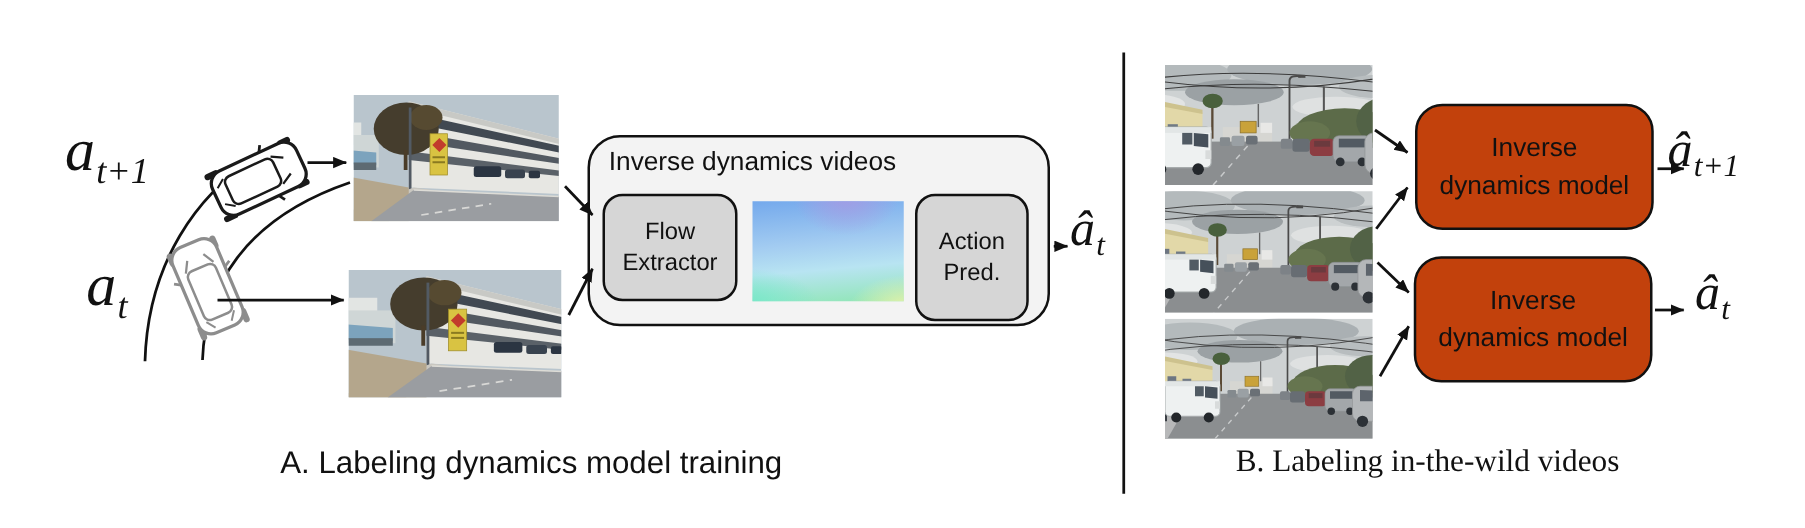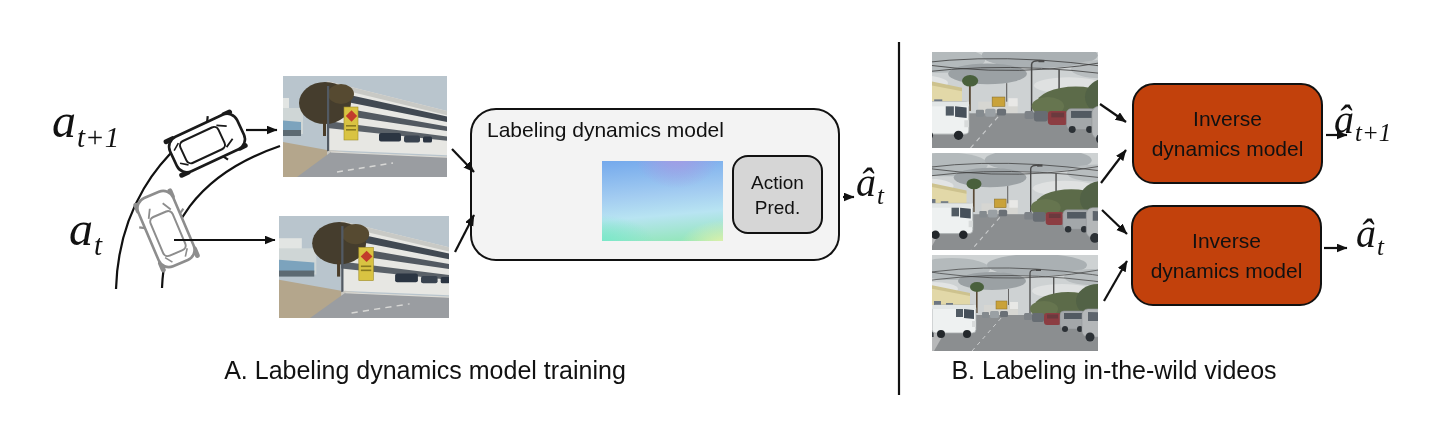--- a/index.html
+++ b/index.html
@@ -17,21 +17,21 @@
     position:absolute;left:470px;top:108px;width:370px;height:153px;
     background:#f3f3f3;border:2.5px solid #111;border-radius:26px;z-index:2;
   }
   .big-box-title{position:absolute;left:487px;top:118px;font-size:21px;z-index:2;white-space:nowrap;}
   .inner-box{
     position:absolute;background:#d6d6d6;border:2.5px solid #111;border-radius:16px;
     display:flex;flex-direction:column;align-items:center;justify-content:center;
     font-size:19px;line-height:25px;text-align:center;z-index:2;
   }
   #flow-box{left:482px;top:155px;width:108px;height:86px;}
-  #action-box{left:732px;top:155px;width:91px;height:79px;}
+  #action-box{left:732px;top:155px;width:91px;height:102px;}
   #flow-img{position:absolute;left:602px;top:161px;width:121px;height:80px;z-index:2;}
   .idm-b-box{
     position:absolute;width:191px;height:101px;background:#c2410c;border:2.5px solid #111;
     border-radius:22px;display:flex;flex-direction:column;align-items:center;justify-content:center;
     font-size:21px;line-height:30px;text-align:center;z-index:2;
   }
   #idm-top{left:1132px;top:83px;}
   #idm-bottom{left:1131px;top:205px;}
   
   .math-label{position:absolute;font-family:"Liberation Serif", serif;font-style:italic;z-index:2;white-space:nowrap;}
@@ -40,21 +40,21 @@
   .math-label.out .base{font-size:40px;}
   .math-label.out .sub{font-size:25px;top:8px;}
   #lbl-a-t1{left:52px;top:97px;}
   #lbl-a-t{left:69px;top:205px;}
   #out-a-hat-t{left:856px;top:163px;}
   #out-b-hat-t1{left:1334px;top:100px;}
   #out-b-hat-t{left:1356px;top:214px;}
   
   .caption{position:absolute;top:356px;font-size:25px;text-align:center;z-index:2;}
   #caption-a{left:125px;width:600px;}
-  #caption-b{left:864px;width:500px;}
+  #caption-b{left:892px;width:500px;font-family:Liberation Serif, serif;}
 </style>
 </head>
 <body>
 
 <div class="stage">
 
   <svg width="0" height="0" style="position:absolute" aria-hidden="true">
     <defs>
       <g id="car" fill="none" stroke="currentColor">
         <rect x="-39" y="-21" width="12" height="5" rx="2.5" fill="currentColor" stroke="none"></rect>
@@ -168,22 +168,26 @@
   </div>
 
   <svg class="photo" style="left:283px;top:76px" width="164" height="101" viewBox="0 0 164 101" preserveAspectRatio="none">
     <use href="#sceneA" transform="translate(-16,0)"></use>
   </svg>
   <svg class="photo" style="left:279px;top:216px" width="170" height="102" viewBox="0 0 164 101" preserveAspectRatio="none">
     <use href="#sceneA"></use>
   </svg>
 
   <div class="big-box"></div>
-  <div class="big-box-title">Labeling dynamics model</div>
-
+  <div class="big-box-title">Inverse dynamics videos</div>
+
+  <div class="inner-box" id="flow-box">
+    <span>Flow</span>
+    <span>Extractor</span>
+  </div>
   <div id="flow-img" style="background: radial-gradient(55% 65% at 62% -8%, rgb(167, 154, 227) 0%, rgba(255, 255, 255, 0) 65%), radial-gradient(62% 55% at 102% 108%, rgb(240, 243, 168) 0%, rgba(255, 255, 255, 0) 62%), radial-gradient(70% 50% at -5% 102%, rgb(118, 232, 201) 0%, rgba(255, 255, 255, 0) 70%), linear-gradient(175deg, rgb(116, 169, 236) 0%, rgb(163, 204, 241) 42%, rgb(184, 228, 242) 66%, rgb(143, 230, 180) 100%);"></div>
   <div class="inner-box" id="action-box">
     <span>Action</span>
     <span>Pred.</span>
   </div>
 
   <div class="math-label out" id="out-a-hat-t">
     <span class="base">â</span><span class="sub">t</span>
   </div>
 

